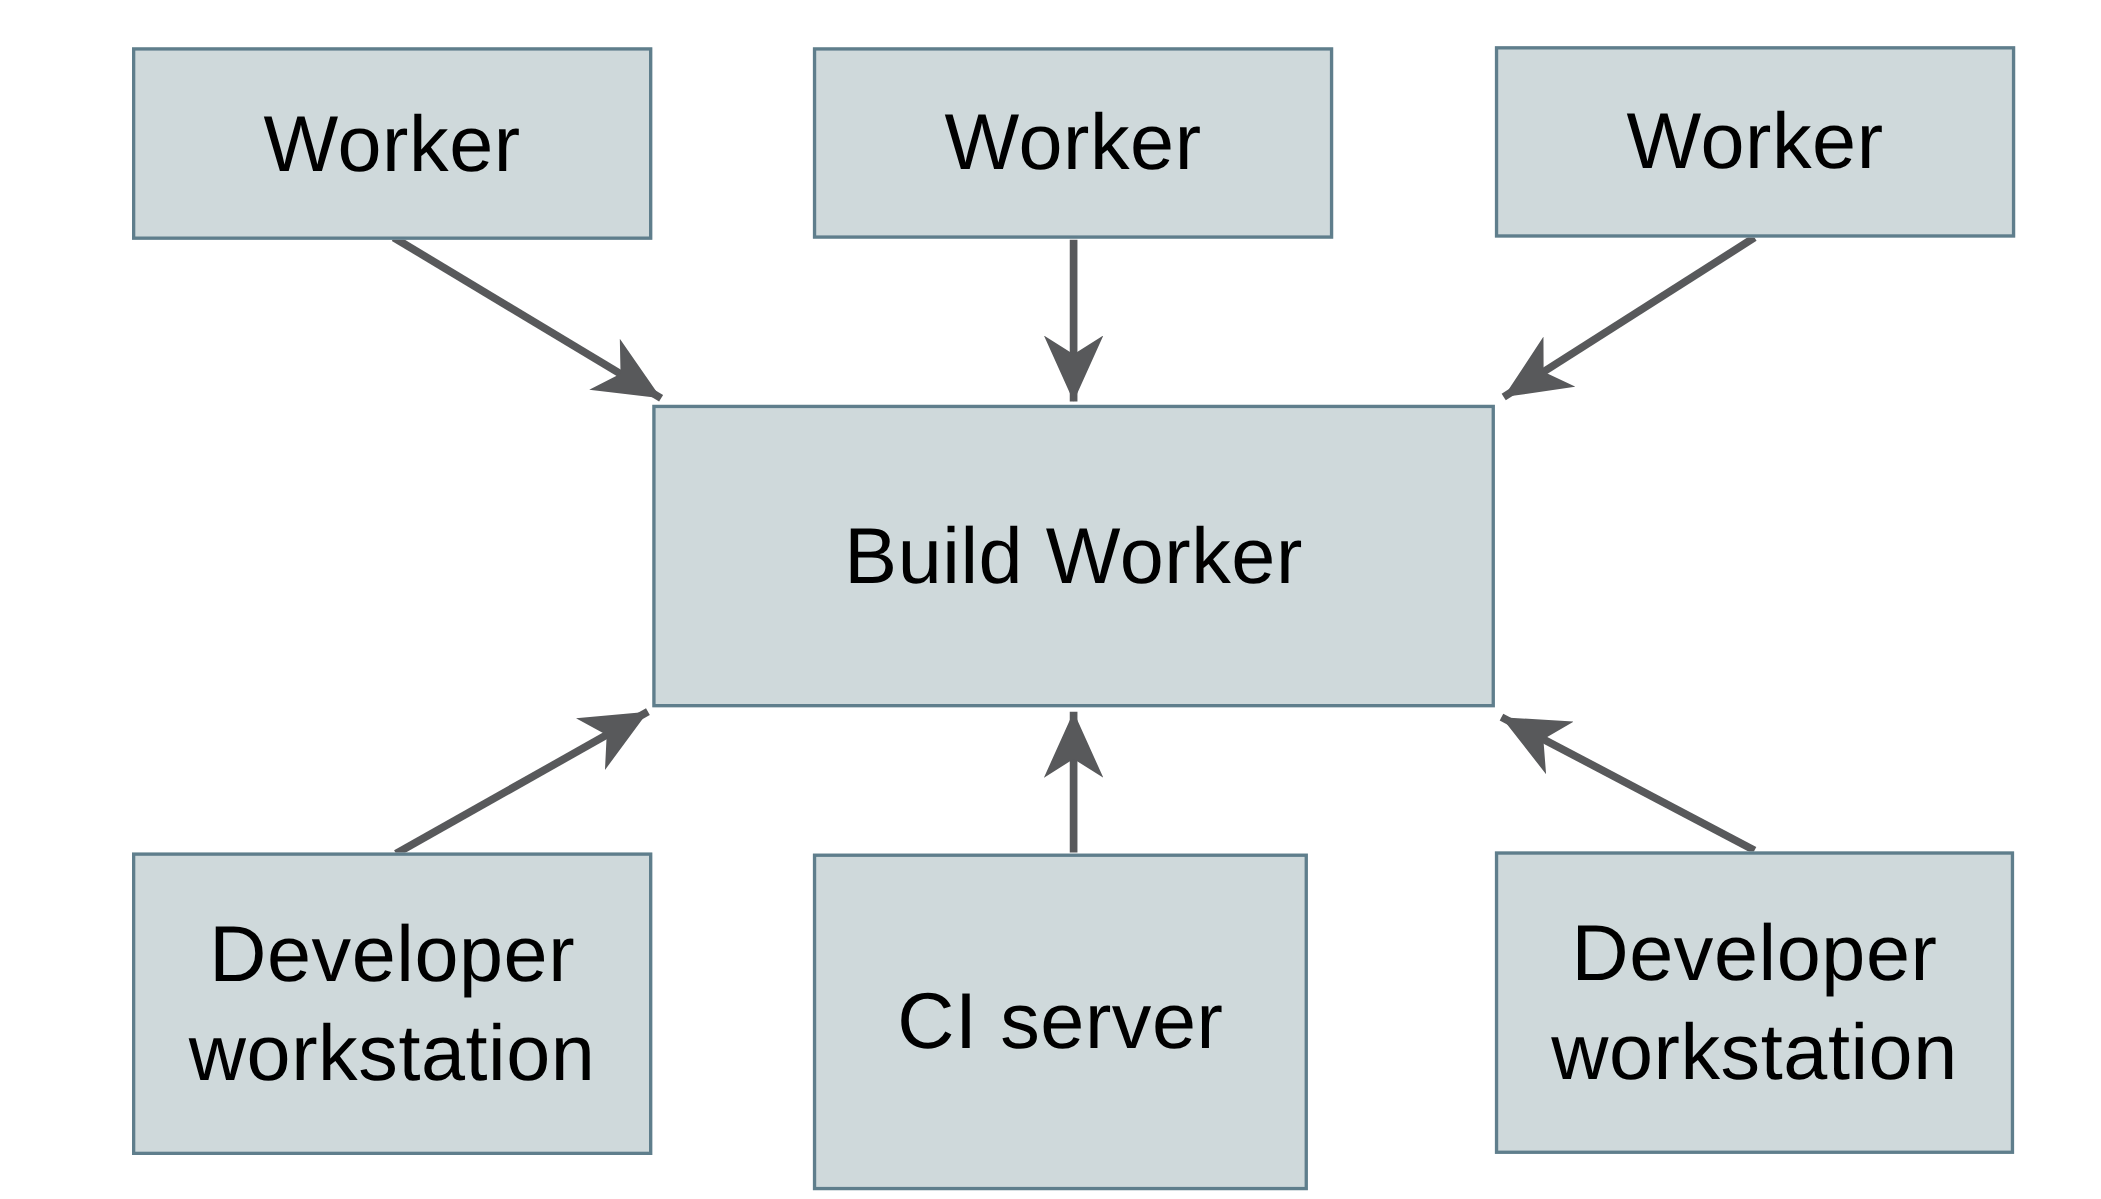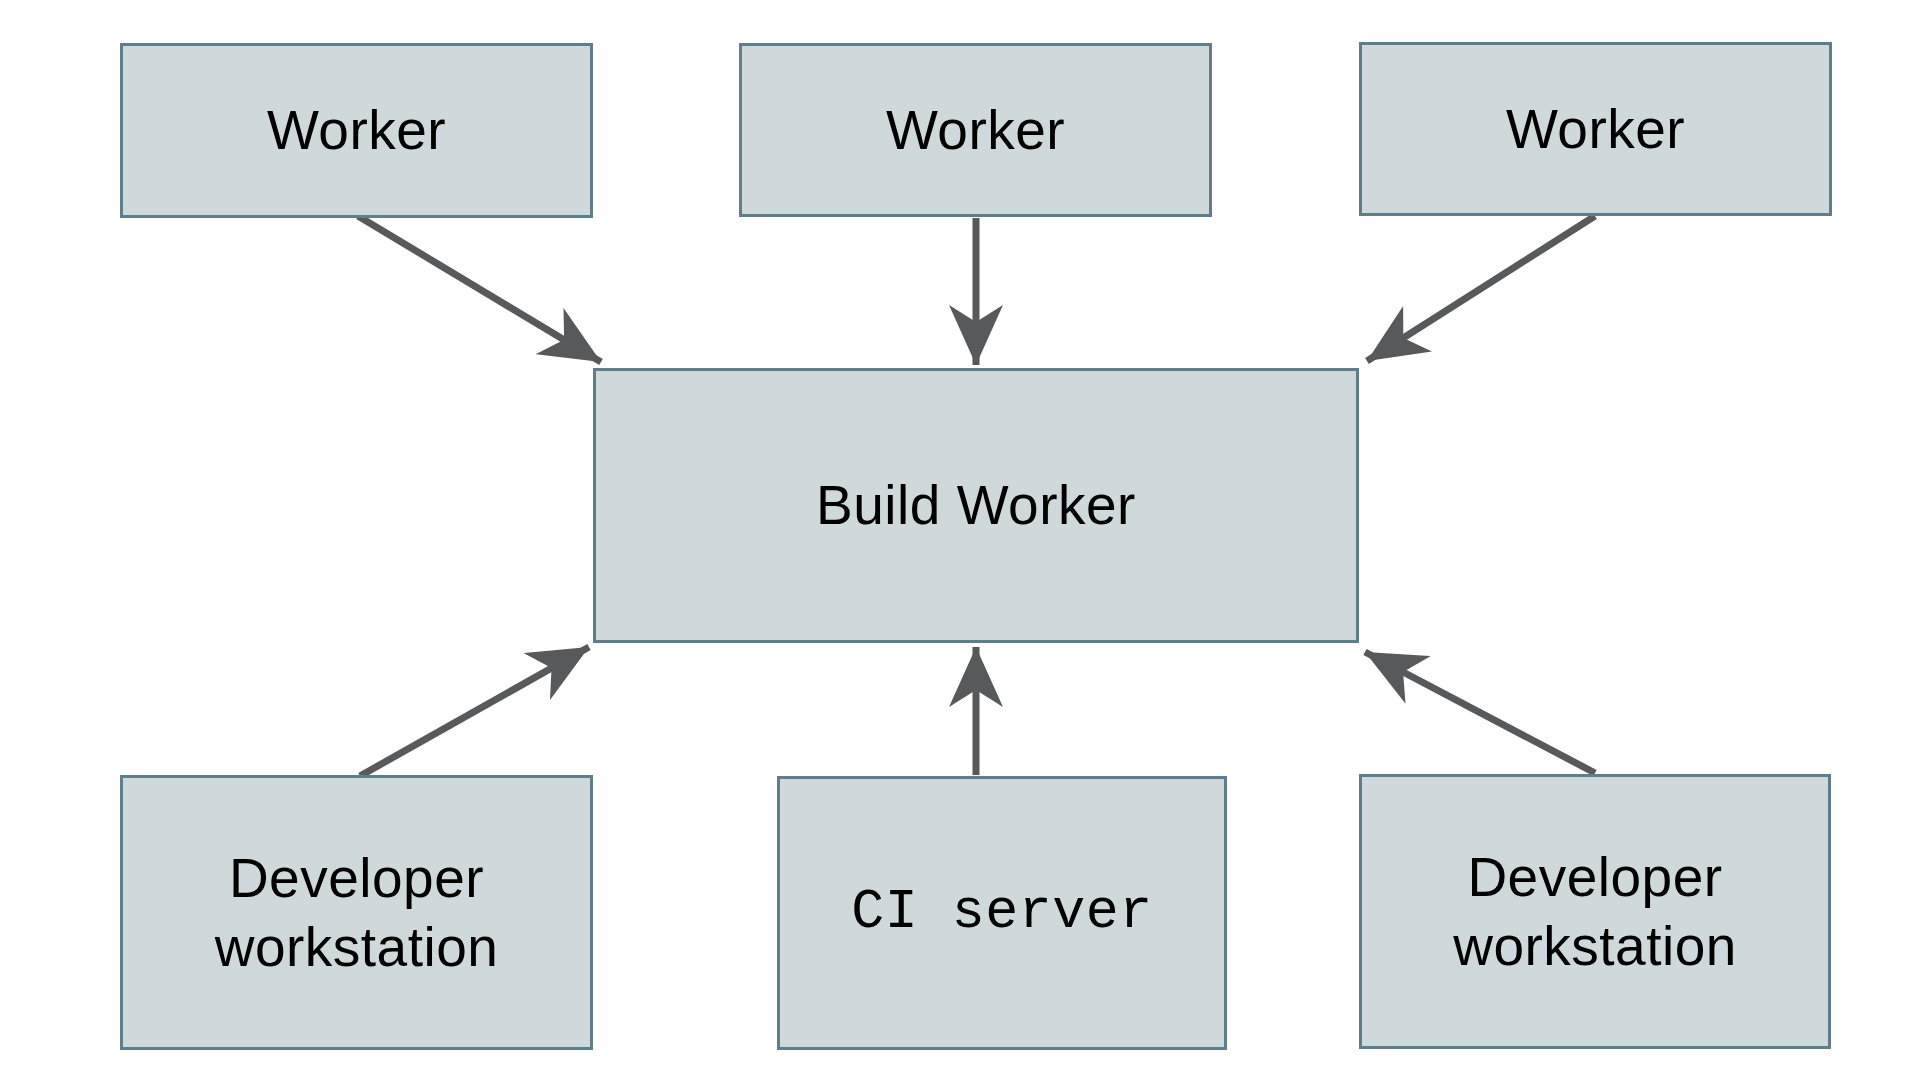--- a/index.html
+++ b/index.html
@@ -28,21 +28,21 @@
     box-sizing: border-box;
     background: var(--node-fill, #cfd9db);
     border: 3px solid var(--node-border, #5f7e8c);
     display: flex;
     align-items: center;
     justify-content: center;
     text-align: center;
   }
   .node span {
     display: block;
-    font-size: 55px;
+    font-size: 72px;
     line-height: 1.25;
     color: var(--text-color, #000000);
     letter-spacing: 0.5px;
     padding: 0 28px;
   }
   .arrow {
     stroke: var(--arrow-color, #58595b);
     stroke-width: 7;
     fill: none;
   }
@@ -72,19 +72,19 @@
     </div>
     <div class="node" style="left: 1359px; top: 42px; width: 473px; height: 174px;">
       <span>Worker</span>
     </div>
     <div class="node" style="left: 593px; top: 368px; width: 766px; height: 275px;">
       <span>Build Worker</span>
     </div>
     <div class="node" style="left: 120px; top: 775px; width: 473px; height: 275px;">
       <span>Developer workstation</span>
     </div>
-    <div class="node" style="left: 777px; top: 776px; width: 450px; height: 274px; font-family: Liberation Mono, monospace;">
+    <div class="node" style="left: 739px; top: 776px; width: 450px; height: 306px;">
       <span>CI server</span>
     </div>
     <div class="node" style="left: 1359px; top: 774px; width: 472px; height: 275px;">
       <span>Developer workstation</span>
     </div>
   </div>
 
 </body></html>

